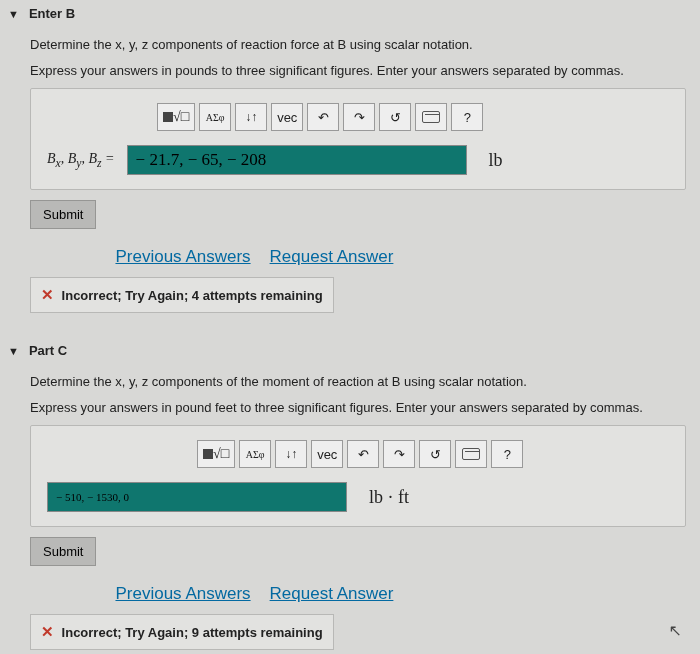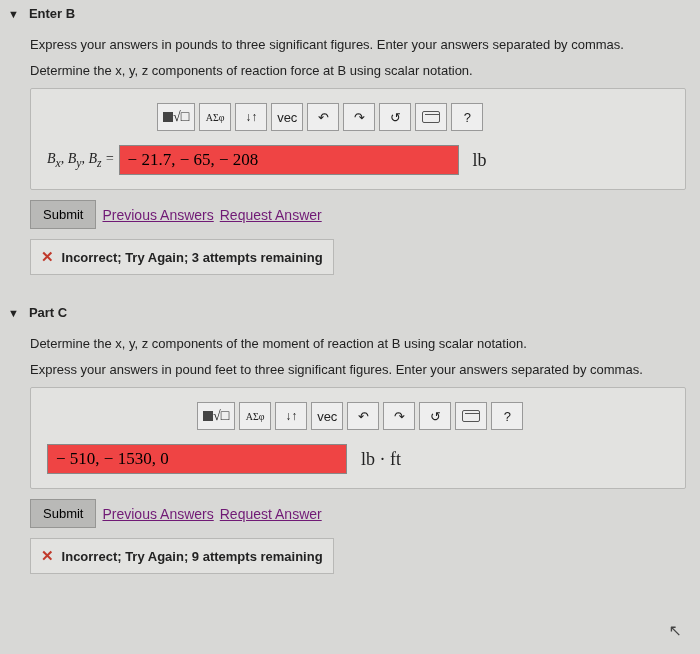--- a/index.html
+++ b/index.html
@@ -56,60 +56,61 @@
     justify-content: center;
     cursor: pointer;
     font-size: 13px;
     margin-right: 4px;
     padding: 0 5px;
   }
   .toolbar-btn.square { width: 30px; }
   .input-row {
     display: flex;
     align-items: center;
-    gap: 4px;
+    gap: 12px;
   }
   .label-eq {
     font-size: 14px;
     font-style: italic;
     font-family: 'Times New Roman', serif;
     white-space: nowrap;
   }
   .answer-input {
     border: 1px solid #888;
-    background: #ef4444;
+    background: #0f766e;
     height: 30px;
     width: 340px;
     padding: 4px 8px;
     font-size: 15px;
     font-family: 'Times New Roman', serif;
   }
   .unit-label {
     font-family: 'Times New Roman', serif;
     font-size: 18px;
     margin-left: 10px;
   }
   .submit-row {
     display: flex;
-    align-items: center;
-    gap: 6px;
+    align-items: flex-start;
+    gap: 19px;
     margin-bottom: 10px;
   }
   .submit-btn {
     background: #b9b9b7;
     border: 1px solid #969694;
     padding: 6px 12px;
     font-size: 13px;
     cursor: pointer;
   }
   .link-text {
-    color: #701a75;
+    color: #0369a1;
     text-decoration: underline;
-    font-size: 14px;
-    cursor: pointer;
+    font-size: 17px;
+    cursor: pointer;
+    margin-top: 47px;
   }
   .feedback-box {
     border: 1px solid #b8b8b6;
     background: #e2e2e0;
     padding: 8px 10px;
     display: flex;
     align-items: center;
     gap: 8px;
     font-weight: bold;
     font-size: 13px;
@@ -142,22 +143,22 @@
 </style>
 </head>
 <body>
 
 <div class="part-header">
   <span class="arrow">▼</span>
   <span>Enter B</span>
 </div>
 
 <div class="part-body">
+  <div class="question-text">Determine the x, y, z components of reaction force at B using scalar notation.</div>
   <div class="question-text">Express your answers in pounds to three significant figures. Enter your answers separated by commas.</div>
-  <div class="question-text">Determine the x, y, z components of reaction force at B using scalar notation.</div>
 
   <div class="answer-box">
     <div class="toolbar">
       <div class="toolbar-btn">
           <span class="ico-square"></span>
           <span class="sqrt-glyph">√□</span>
         </div>
       <div class="toolbar-btn">
           <span class="greek">ΑΣφ</span>
         </div>
@@ -194,21 +195,21 @@
   </div>
 
   <div class="submit-row">
     <button class="submit-btn">Submit</button>
     <span class="link-text">Previous Answers</span>
     <span class="link-text">Request Answer</span>
   </div>
 
   <div class="feedback-box">
     <span class="x-icon">✕</span>
-    <span>Incorrect; Try Again; 3 attempts remaining</span>
+    <span>Incorrect; Try Again; 4 attempts remaining</span>
   </div>
 </div>
 
 <div class="part-c-sect">
   <div class="part-header">
     <span class="arrow">▼</span>
     <span>Part C</span>
   </div>
 
   <div class="part-c-body">
@@ -241,21 +242,21 @@
           </div>
         <div class="toolbar-btn square">
             <span class="kbd-icon"></span>
           </div>
         <div class="toolbar-btn square">
             <span>?</span>
           </div>
       </div>
 
       <div class="input-row">
-        <input class="answer-input" style="width: 300px; font-size: 17px;" value="− 510, − 1530, 0">
+        <input class="answer-input" style="width: 300px; font-size: 11px;" value="− 510, − 1530, 0">
         <span class="unit-label">lb · ft</span>
       </div>
     </div>
 
     <div class="submit-row">
       <button class="submit-btn">Submit</button>
       <span class="link-text">Previous Answers</span>
       <span class="link-text">Request Answer</span>
     </div>
 

